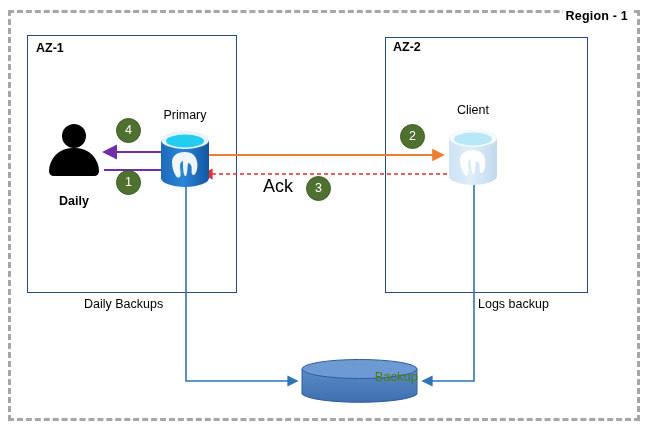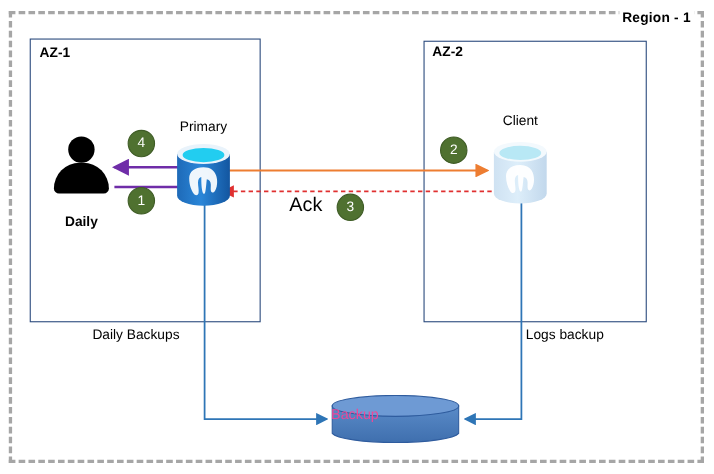--- a/index.html
+++ b/index.html
@@ -41,22 +41,22 @@
 
   
   .db{position:absolute;width:56px;height:62px;}
   #primary-db{left:157px;top:128px;}
   #standby-db{left:445px;top:126px;}
   .db svg{display:block;width:100%;height:100%;}
 
   
   .backup{position:absolute;left:301px;top:359px;width:117px;height:45px;}
   .backup svg{display:block;width:100%;height:100%;}
-  .backup-label{position:absolute;left:301px;top:369px;width:117px;text-align:left;
-                font-size:13px;color:#ec4899;}
+  .backup-label{position:absolute;left:301px;top:369px;width:117px;text-align:right;
+                font-size:13px;color:#4d7c0f;}
 
   
   .badge{position:absolute;width:23px;height:23px;border-radius:50%;
          background:#4f7130;border:1.2px solid #3f5c26;color:#fff;
          font-size:12.5px;line-height:23px;text-align:center;}
   #badge-1{left:116px;top:170px;}
   #badge-2{left:400px;top:124px;}
   #badge-3{left:306px;top:176px;}
   #badge-4{left:116px;top:118px;}
 

